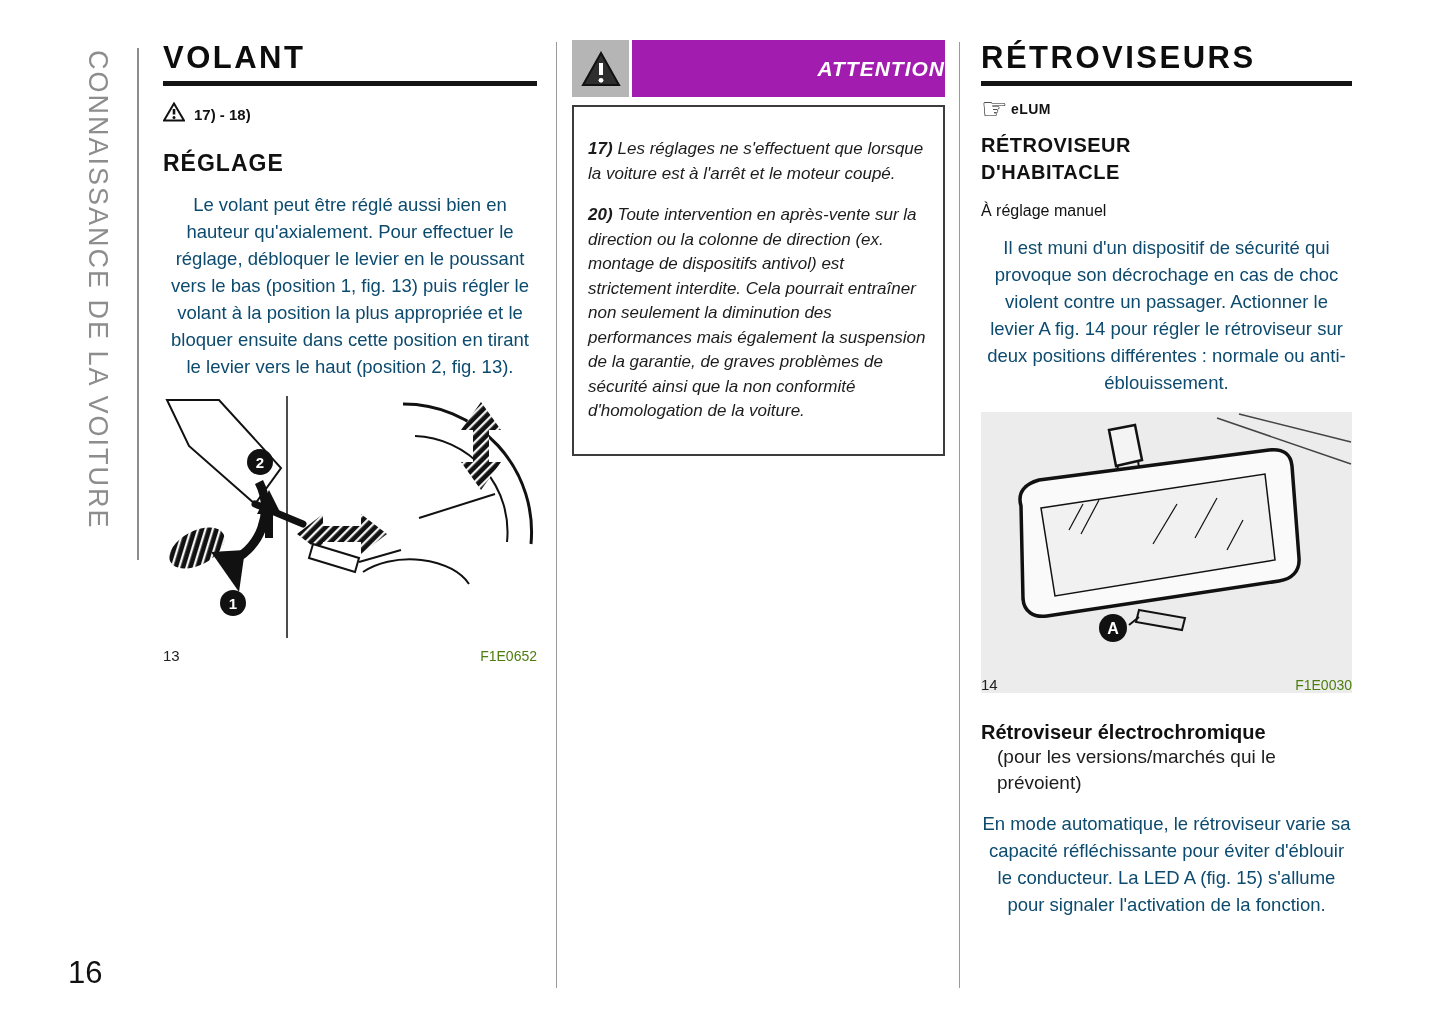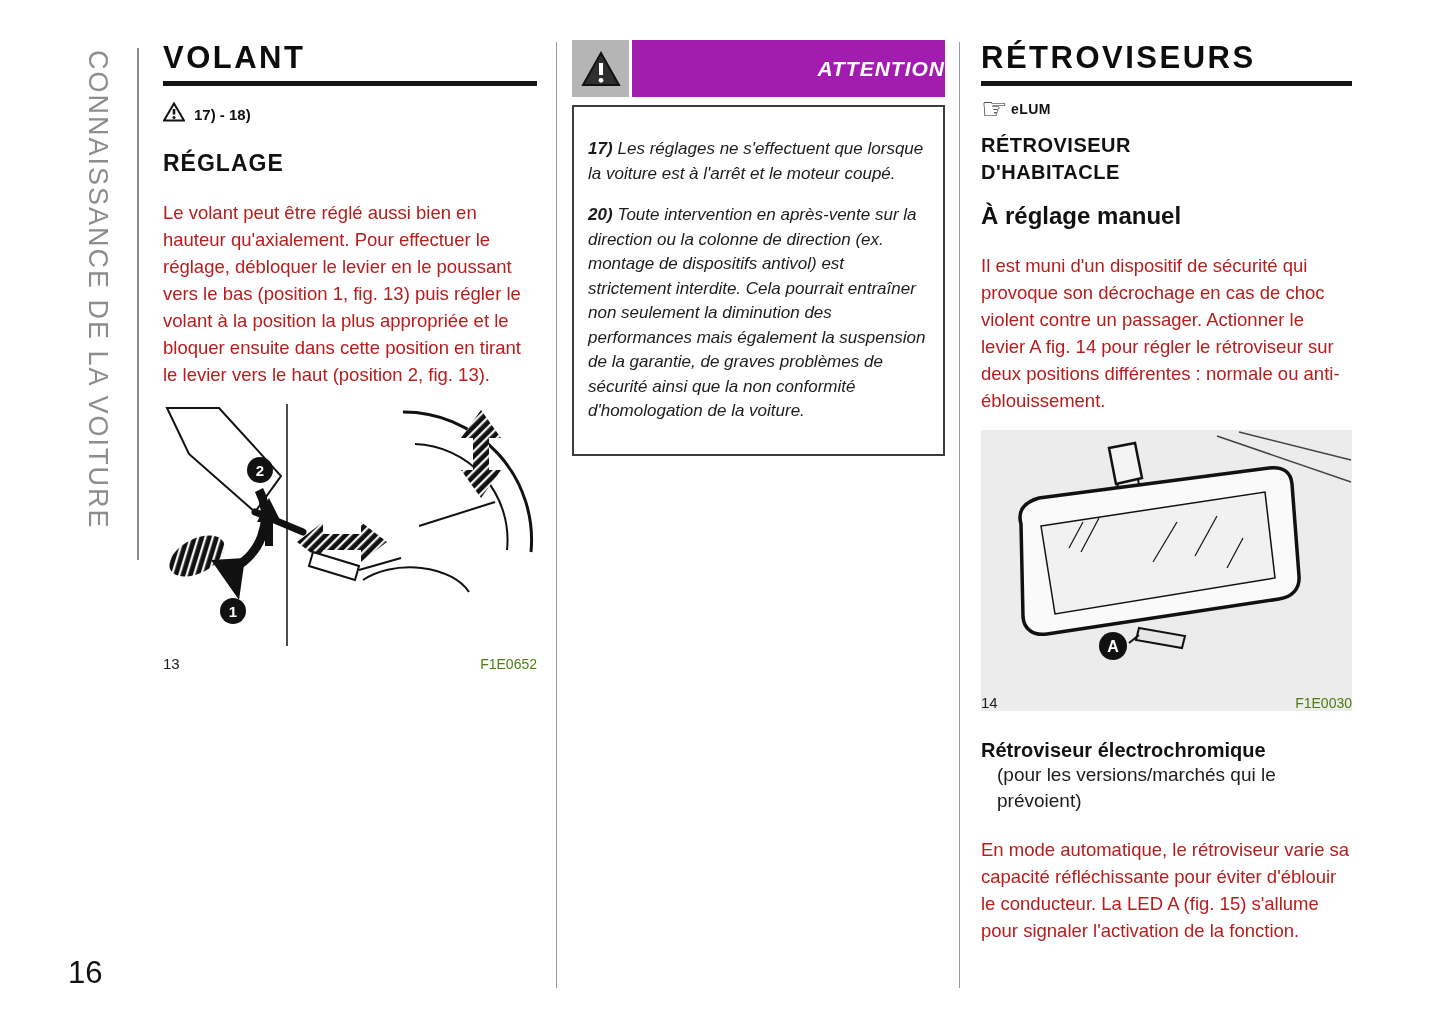--- a/index.html
+++ b/index.html
@@ -19,21 +19,21 @@
   #col2{left:572px;width:373px;}
   #col3{left:981px;width:371px;}
 
   .h1{font-size:31px;font-weight:bold;letter-spacing:2.5px;color:#0d0d0d;}
   .h1-rule{height:5px;background:#141414;margin-top:5px;}
 
   .warnrefs{display:flex;align-items:center;gap:9px;margin-top:16px;}
   .warnrefs .txt{font-size:15px;font-weight:bold;}
 
   .h2{font-size:23px;font-weight:bold;letter-spacing:1px;margin-top:24px;}
-  .body-text{font-size:18.5px;line-height:27px;margin-top:22px;color:#b91c1c;}
+  .body-text{font-size:18.5px;line-height:27px;margin-top:14px;color:#0c4a6e;text-align:center;}
 
   .figure{margin-top:16px;position:relative;}
   .figure14-bg{background:#ececec;}
   .fig-caption{display:flex;justify-content:space-between;align-items:baseline;margin-top:5px;}
   .fig-num{font-size:15px;color:#222;}
   .fig-code{font-size:14px;font-weight:normal;color:#4d7c0f;}
 
   
   .attn-header{display:flex;gap:3px;height:57px;}
   .attn-icon-cell{width:57px;background:#b5b5b5;display:flex;align-items:center;justify-content:center;}
@@ -42,21 +42,21 @@
   .notes-box{border:2px solid #3c3c3c;margin-top:8px;padding:13px 14px;}
   .note{font-style:italic;font-size:17px;line-height:24.5px;color:#1c1c1c;}
   .note + .note{margin-top:10px;}
   .note .ref{font-weight:bold;margin-right:5px;}
 
   
   .brandrow{display:flex;align-items:center;margin-top:8px;gap:3px;}
   .hand{font-size:30px;line-height:1;color:#111;}
   .brand{font-size:14px;font-weight:bold;letter-spacing:0.5px;}
   .h2-tight{font-size:20px;font-weight:bold;letter-spacing:0.5px;line-height:27px;margin-top:8px;white-space:pre-line;}
-  .h3{font-size:24px;font-weight:bold;margin-top:16px;}
+  .h3{font-size:16px;font-weight:normal;margin-top:16px;}
   .h3b{font-size:20px;font-weight:bold;margin-top:28px;}
   .note-plain{font-size:19px;line-height:26px;color:#1c1c1c;margin-left:16px;}
 </style>
 </head>
 <body>
 
 <div class="sidebar-label">CONNAISSANCE DE LA VOITURE</div>
 <div class="sidebar-rule"></div>
 <div class="page-number">16</div>
 

